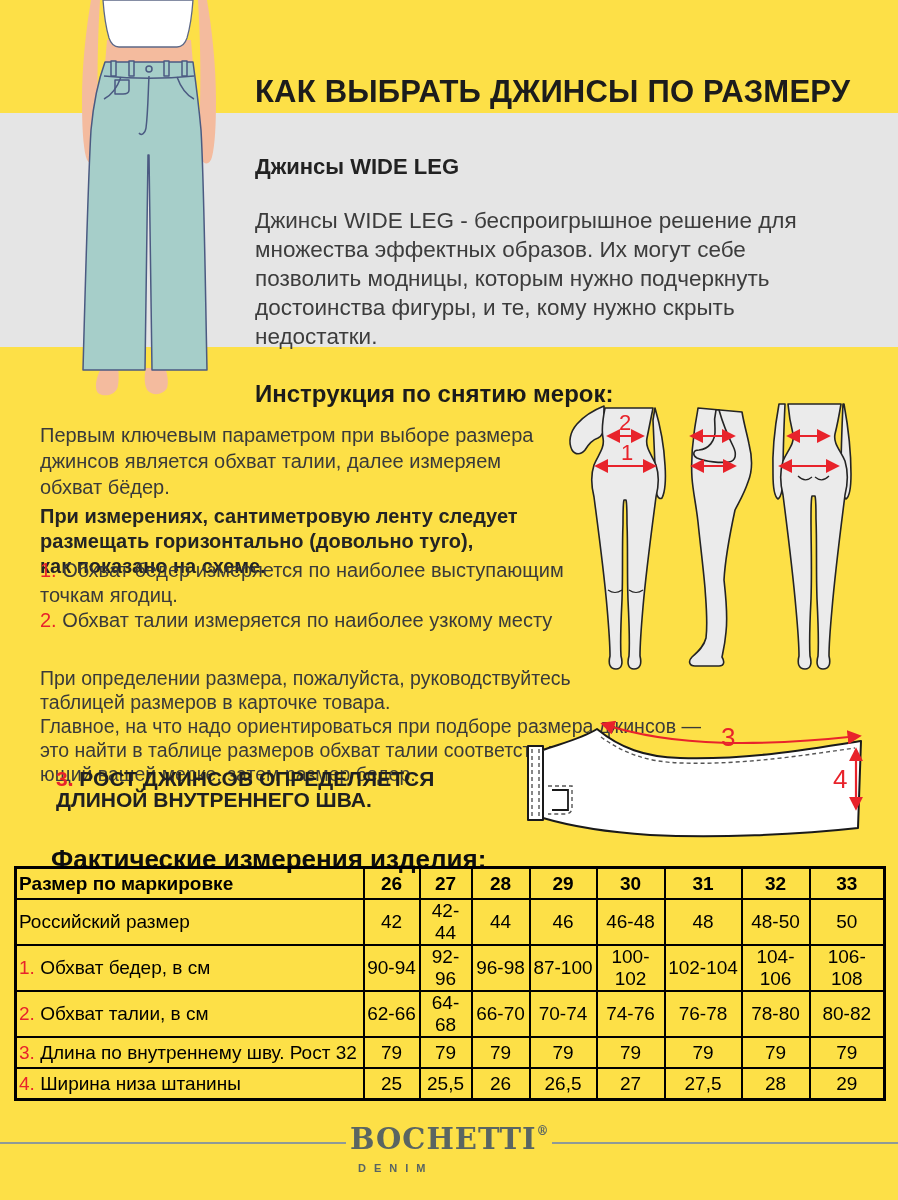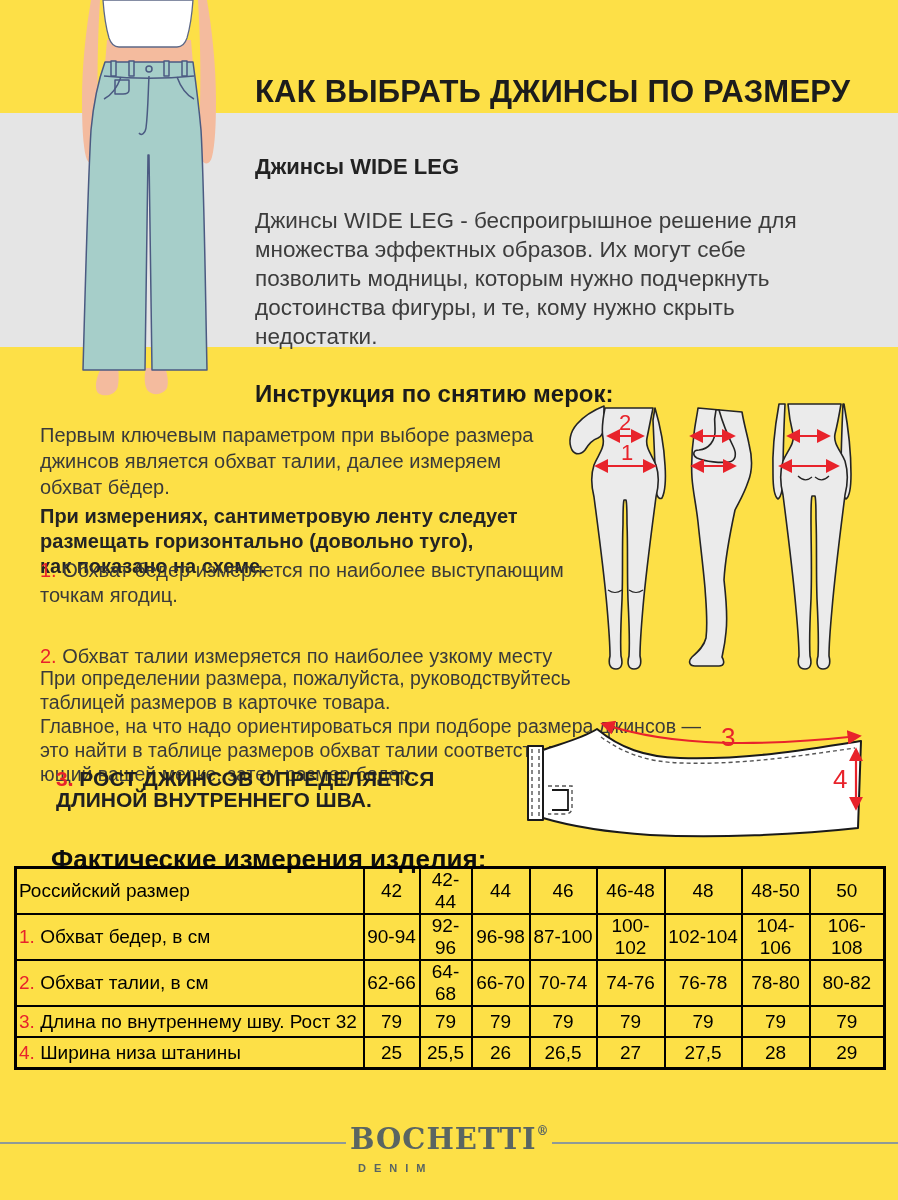--- a/index.html
+++ b/index.html
@@ -8,21 +8,21 @@
   .abs{position:absolute;}
   .pre{white-space:pre-line;}
   .gray-band{left:0;top:113px;width:898px;height:234px;background:#e5e5e5;}
   .title{left:255px;top:53px;font-size:31px;font-weight:bold;color:#1c1c1c;letter-spacing:.2px;}
   .product-name{left:255px;top:136px;font-size:22px;font-weight:bold;color:#222;}
   .product-desc{left:255px;top:183px;width:580px;font-size:22.5px;line-height:29px;color:#3c3c3c;}
   .instr-heading{left:255px;top:356px;font-size:24px;font-weight:bold;color:#1b1b1b;}
   .intro{left:40px;top:402px;font-size:20px;line-height:26px;}
   .bold-note{left:40px;top:484px;font-size:20px;line-height:25px;font-weight:bold;color:#242424;}
   .item1{left:40px;top:558px;font-size:20px;line-height:25px;}
-  .item2{left:40px;top:608px;font-size:20px;line-height:25px;margin-top:36px;}
+  .item2{left:40px;top:608px;font-size:20px;line-height:25px;}
   .size-note{left:40px;top:646px;font-size:19.5px;line-height:24px;}
   .rise-note{left:56px;top:768px;font-size:21px;line-height:21px;font-weight:bold;color:#202020;}
   .meas-heading{left:51px;top:818px;font-size:26px;font-weight:bold;color:#0e0e0e;}
   .rn{color:#e8232b;}
   table.sizes{position:absolute;left:14px;top:866px;width:869px;border-collapse:collapse;
       table-layout:fixed;font-size:19px;color:#000;border:3px solid #000;}
   table.sizes td{border:2px solid #000;height:29px;padding:0 2px;}
   td.lbl{text-align:left;padding-left:8px;}
   td.val{text-align:center;}
   .b{font-weight:bold;}
@@ -172,20 +172,31 @@
         <col style="width:52px">
         <col style="width:58px">
       <col style="width:67px">
         <col style="width:68px">
         <col style="width:77px">
         <col style="width:68px">
         <col style="width:75px">
     </colgroup>
     <tbody>
         <tr>
+          <td class="lbl b">Размер по маркировке</td>
+          <td class="val b">26</td>
+          <td class="val b">27</td>
+          <td class="val b">28</td>
+          <td class="val b">29</td>
+          <td class="val b">30</td>
+          <td class="val b">31</td>
+          <td class="val b">32</td>
+          <td class="val b">33</td>
+        </tr>
+        <tr>
           <td class="lbl">Российский размер</td>
           <td class="val">42</td>
           <td class="val">42-44</td>
           <td class="val">44</td>
           <td class="val">46</td>
           <td class="val">46-48</td>
           <td class="val">48</td>
           <td class="val">48-50</td>
           <td class="val">50</td>
         </tr>

